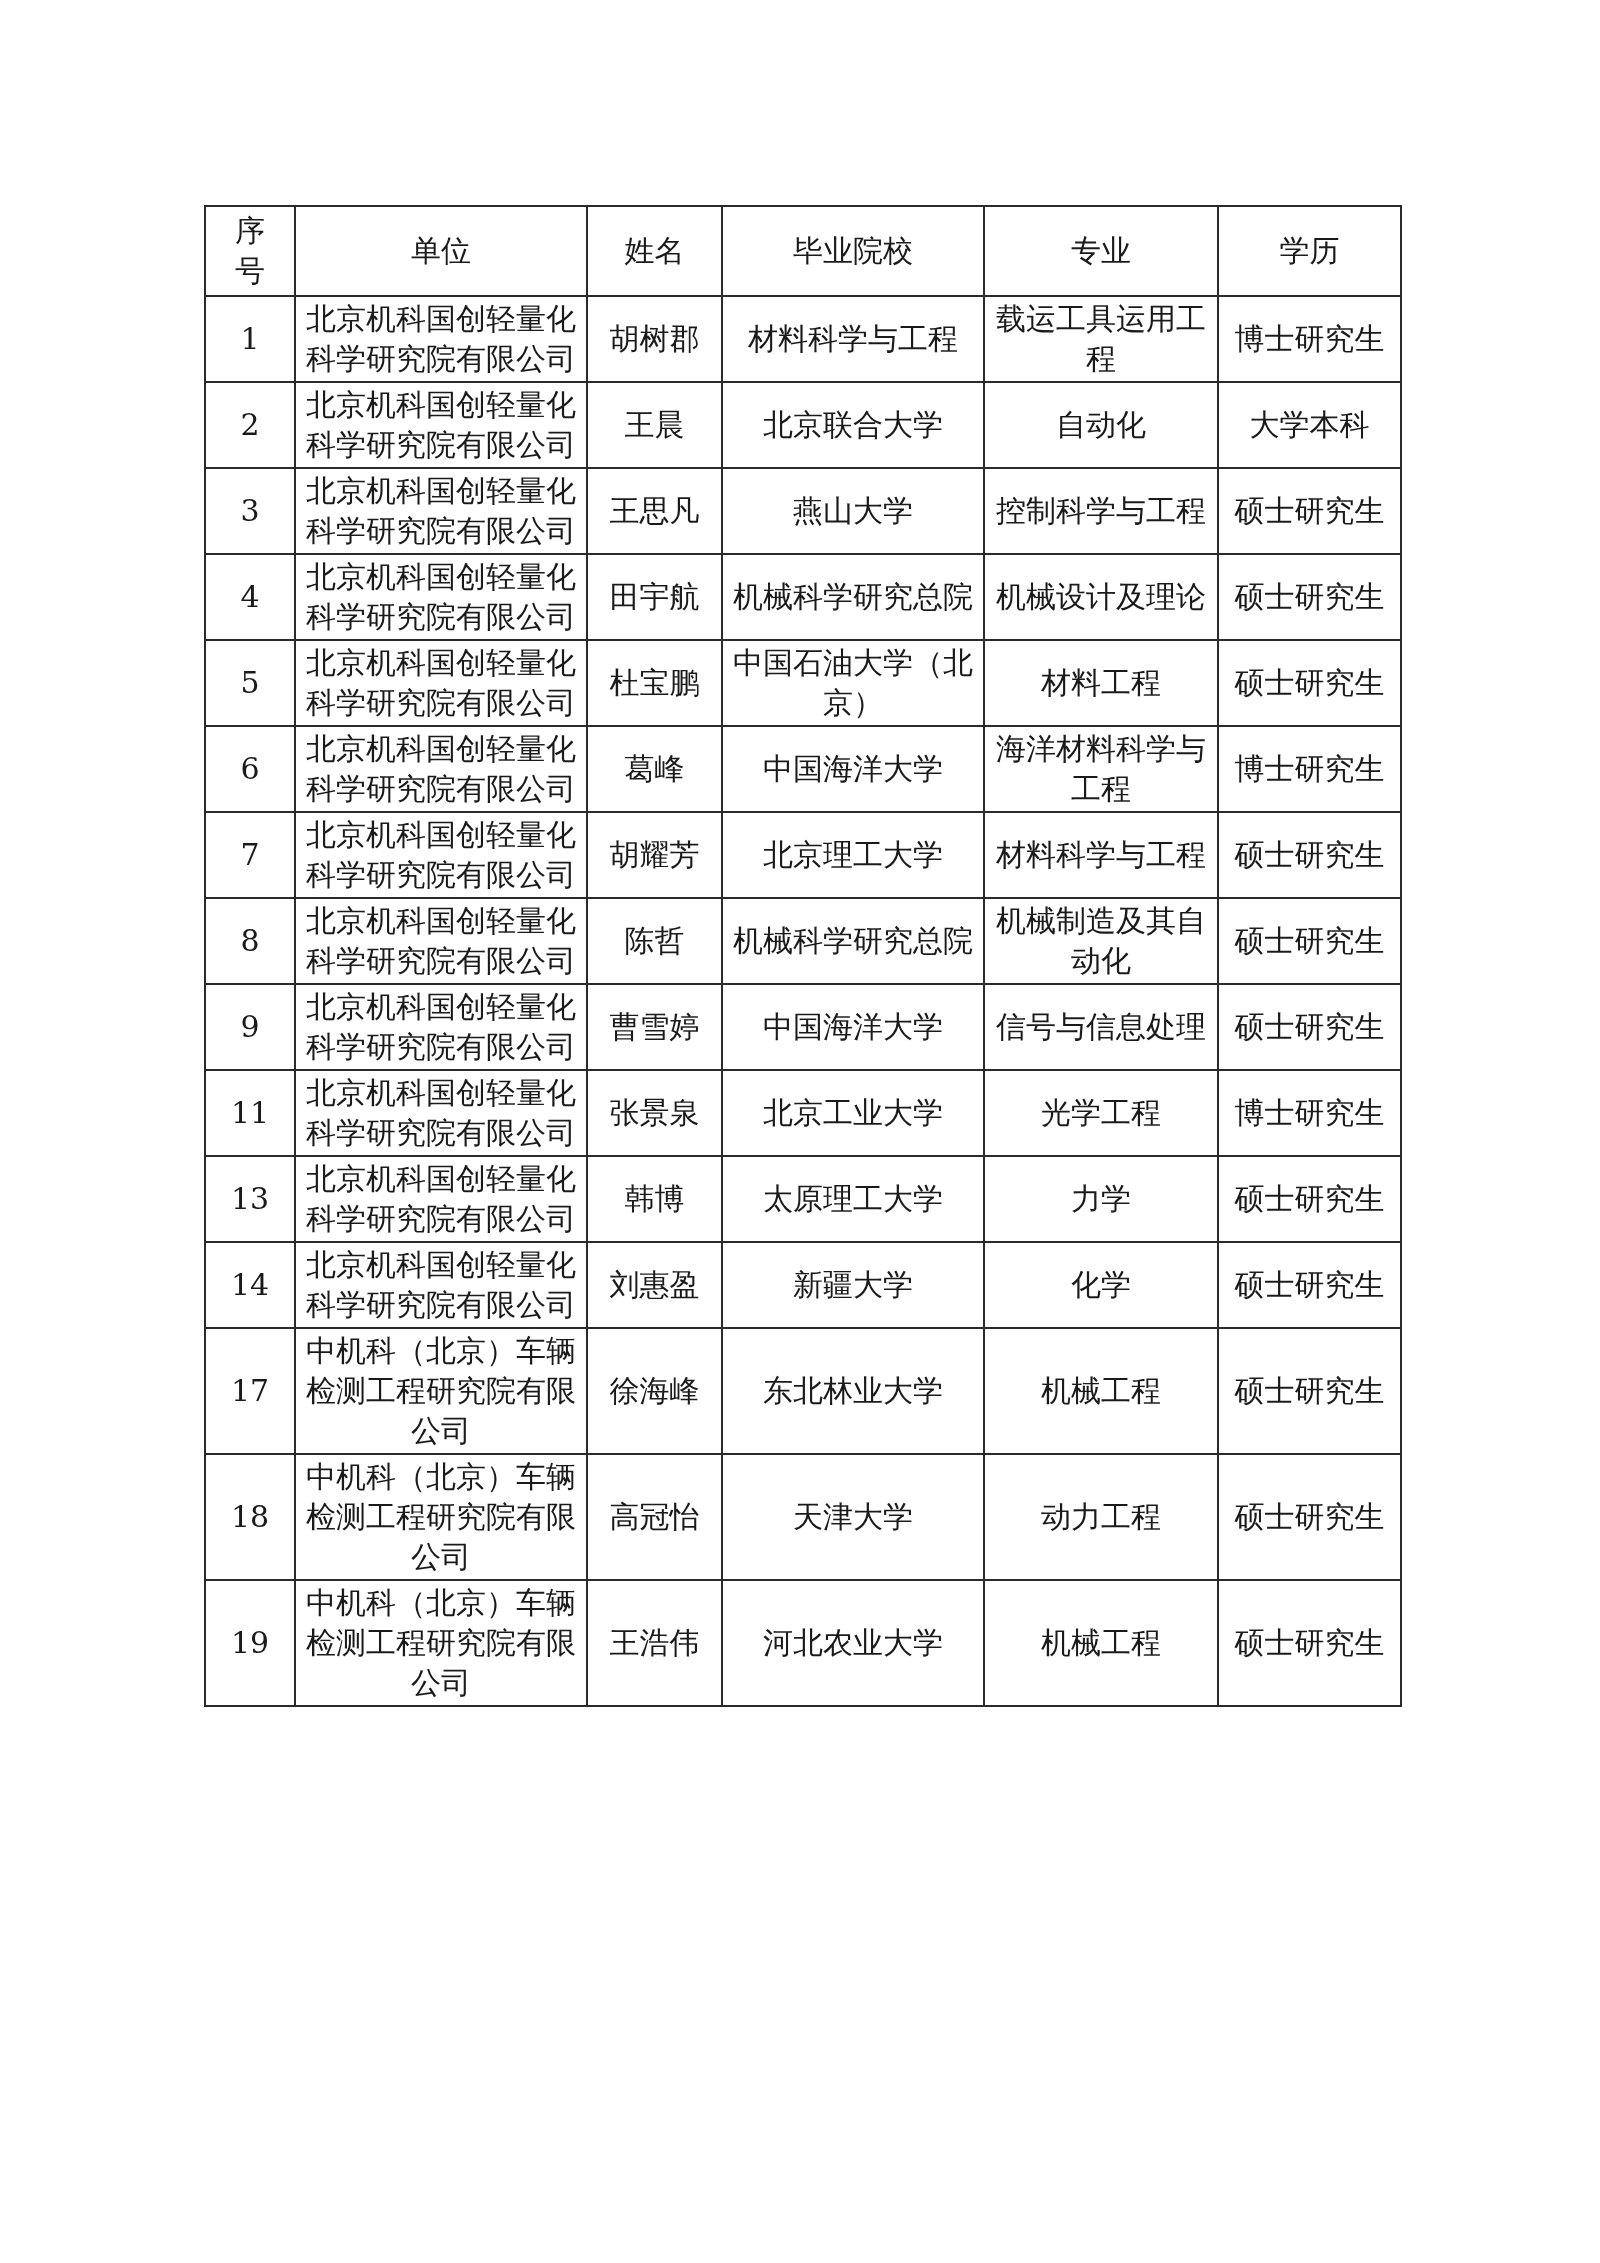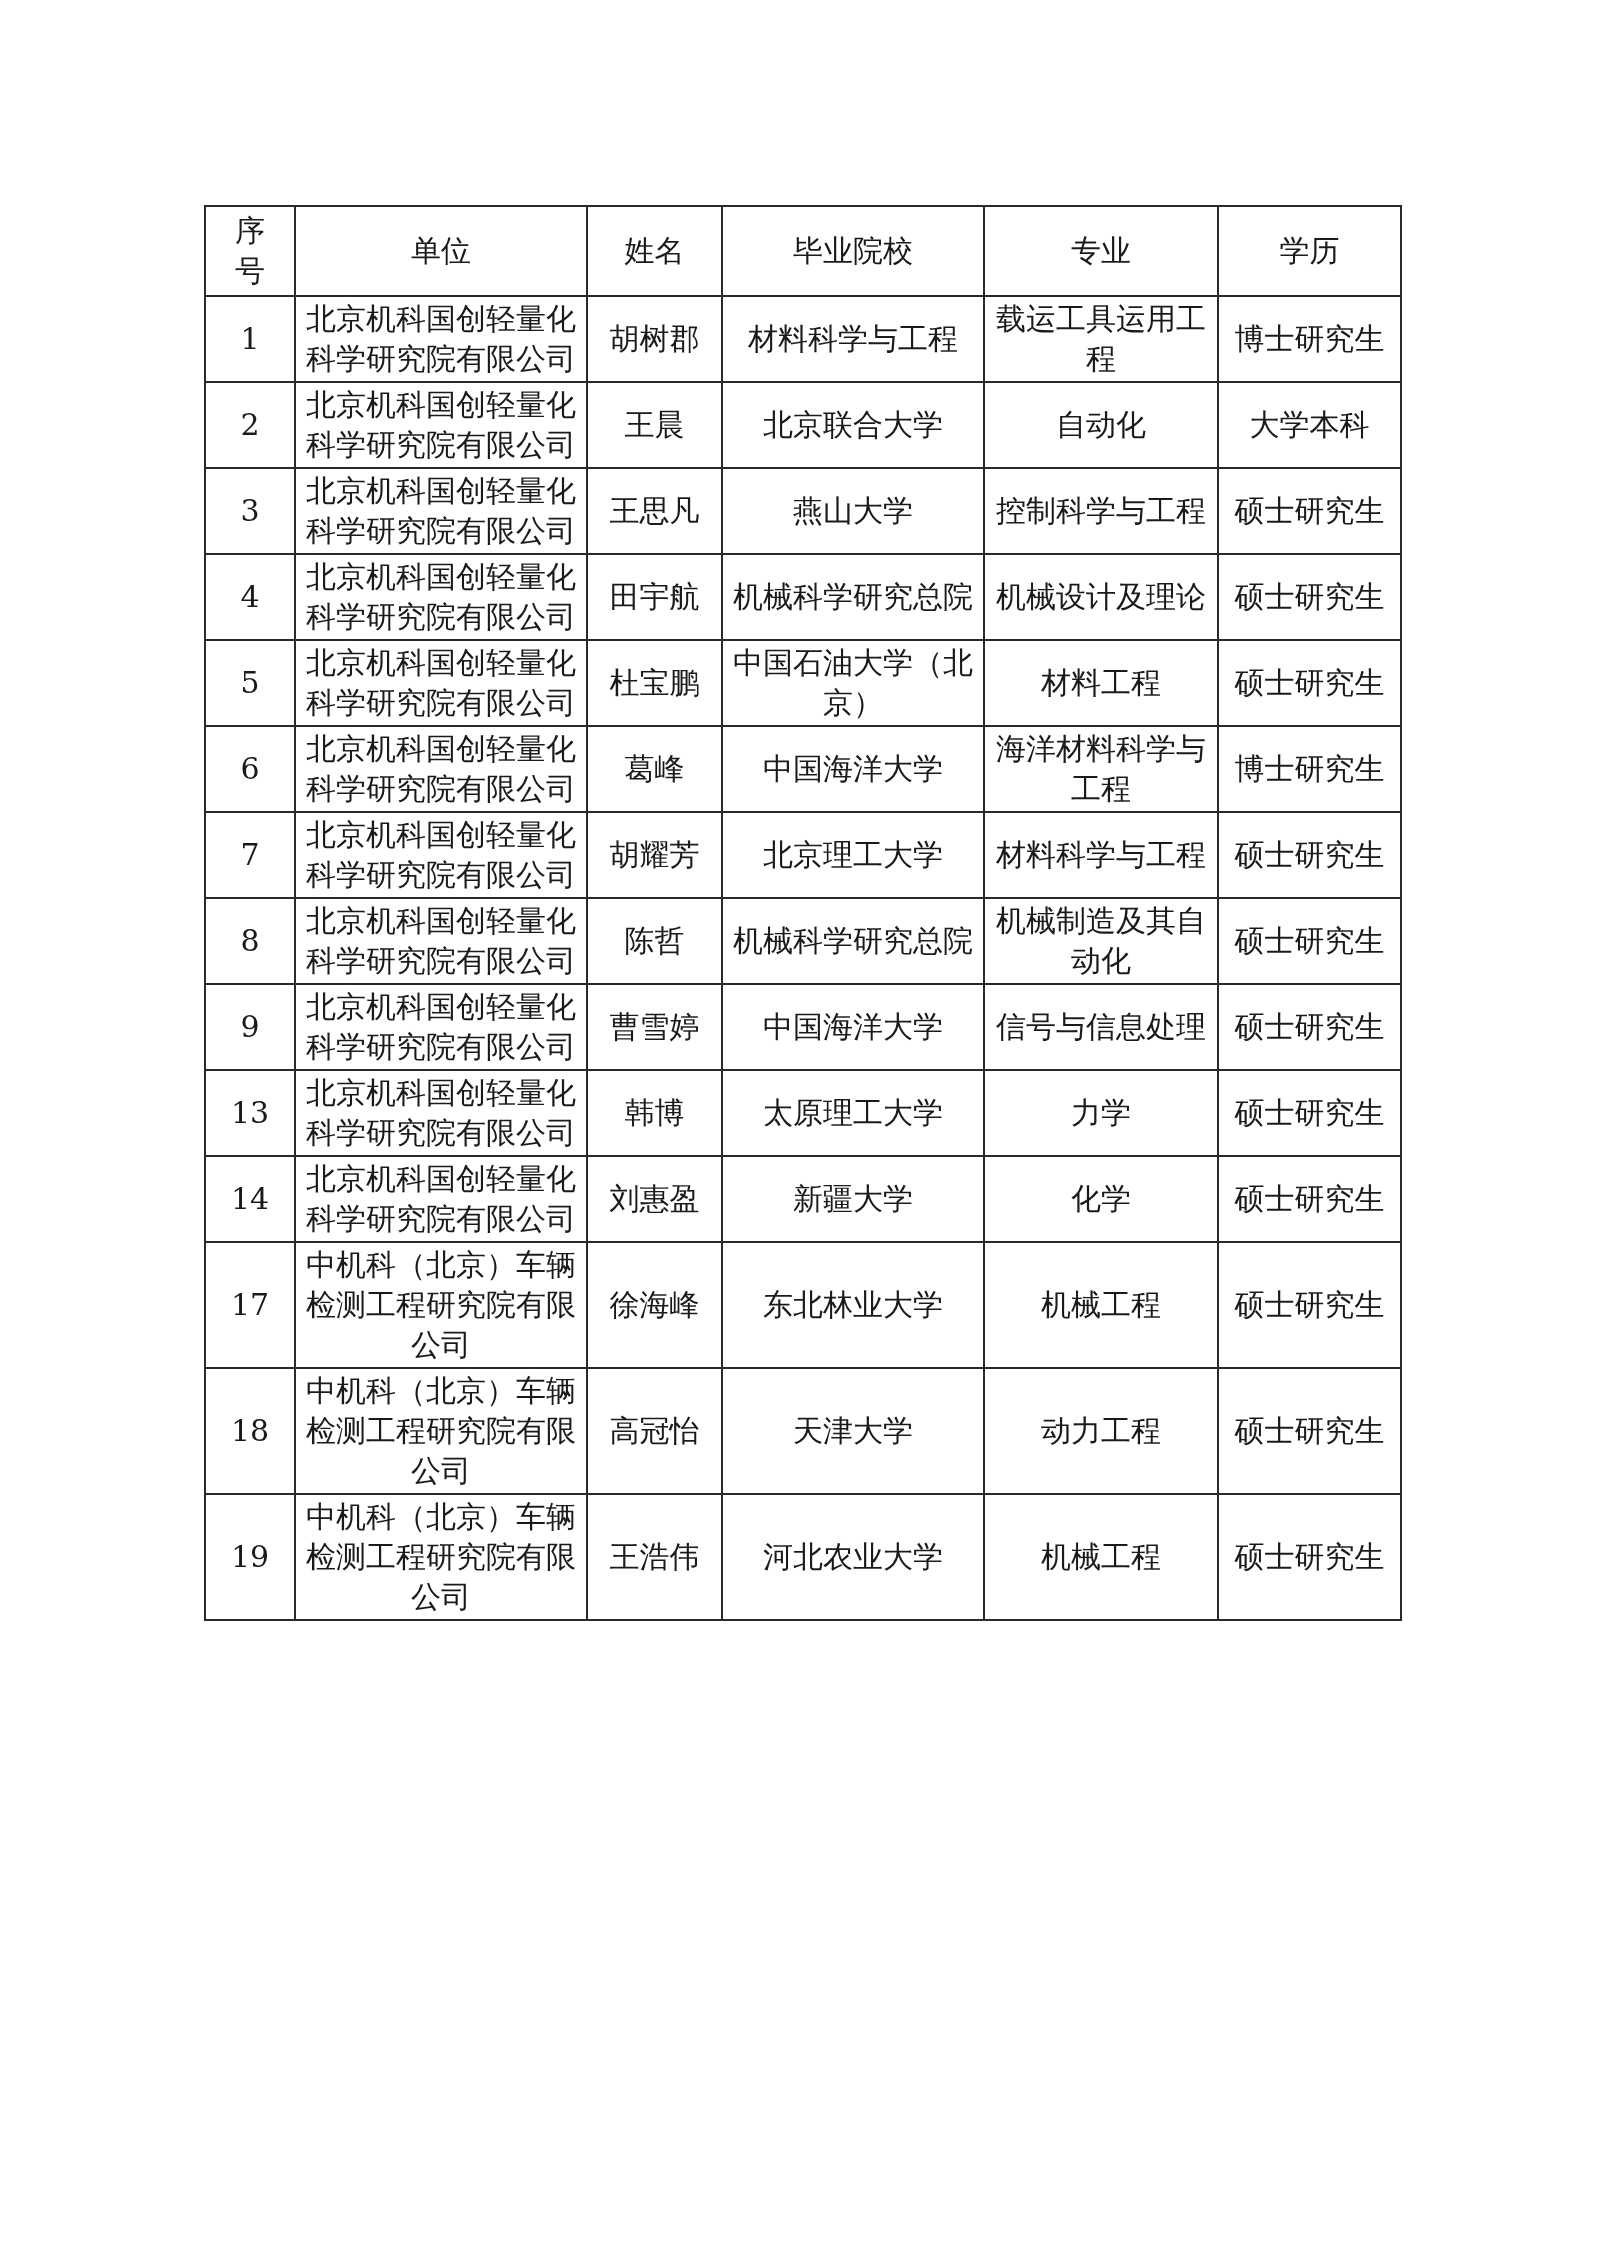--- a/index.html
+++ b/index.html
@@ -143,20 +143,28 @@
         </tr>
         <tr>
           <td>9</td>
           <td>北京机科国创轻量化科学研究院有限公司</td>
           <td>曹雪婷</td>
           <td>中国海洋大学</td>
           <td>信号与信息处理</td>
           <td>硕士研究生</td>
         </tr>
         <tr>
+          <td>11</td>
+          <td>北京机科国创轻量化科学研究院有限公司</td>
+          <td>张景泉</td>
+          <td>北京工业大学</td>
+          <td>光学工程</td>
+          <td>博士研究生</td>
+        </tr>
+        <tr>
           <td>13</td>
           <td>北京机科国创轻量化科学研究院有限公司</td>
           <td>韩博</td>
           <td>太原理工大学</td>
           <td>力学</td>
           <td>硕士研究生</td>
         </tr>
         <tr>
           <td>14</td>
           <td>北京机科国创轻量化科学研究院有限公司</td>

